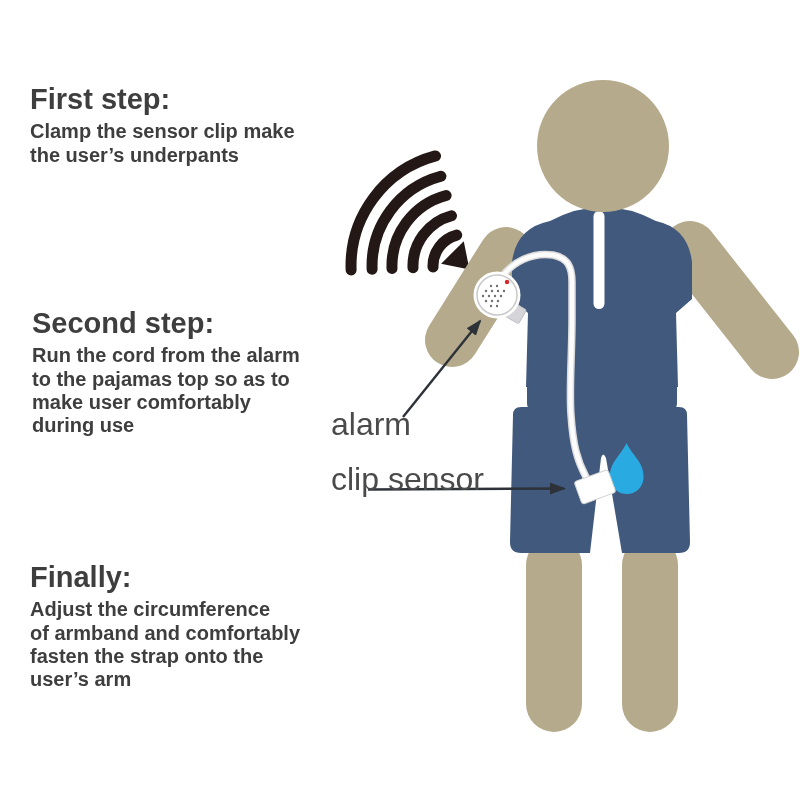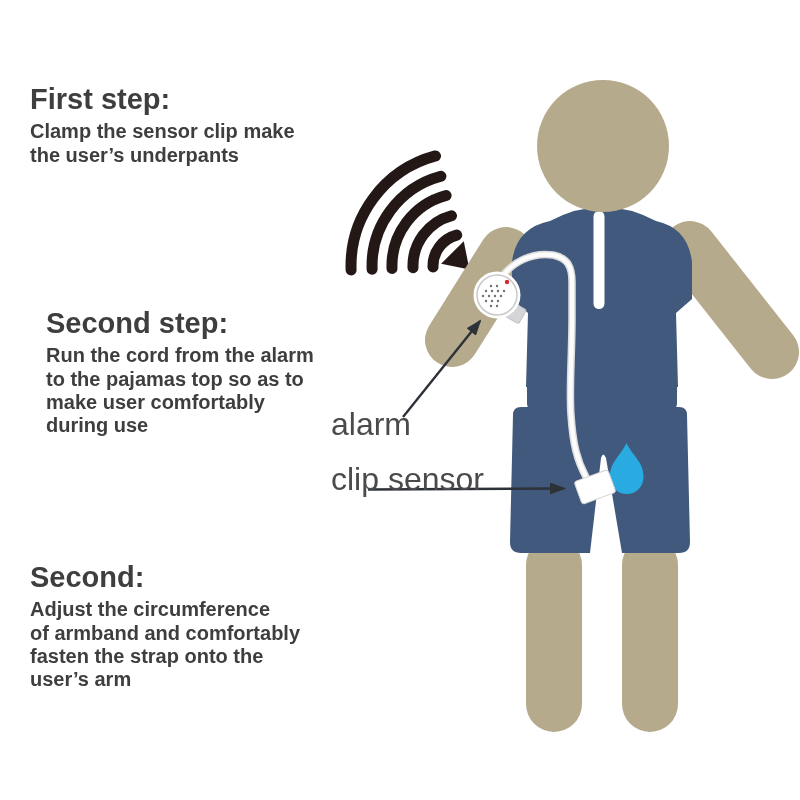--- a/index.html
+++ b/index.html
@@ -3,21 +3,21 @@
 <meta charset="utf-8">
 <style>
   html,body{margin:0;padding:0;background:#fff;}
   #canvas{position:relative;width:800px;height:800px;background:var(--c-background,#fff);overflow:hidden;
           font-family:"Liberation Sans",sans-serif;}
   #figure-svg{position:absolute;left:0;top:0;}
   .step{position:absolute;color:var(--c-text_dark,#3e3e3e);}
   .step h2{margin:0 0 5px 0;font-size:29px;line-height:1.08;font-weight:bold;letter-spacing:0;}
   .step p{margin:0;font-size:20px;line-height:1.17;font-weight:bold;white-space:pre-line;}
   #step-first{left:30px;top:84px;}
-  #step-second{left:46px;top:308px;}
+  #step-second{left:32px;top:308px;}
   #step-finally{left:30px;top:562px;}
   .callout-label{position:absolute;font-size:32px;font-weight:normal;color:var(--c-label_gray,#4a4a4a);line-height:1;}
   #label-alarm{left:331px;top:408px;}
   #label-clip-sensor{left:331px;top:463px;}
 </style>
 </head>
 <body>
 
 <div id="canvas">
 
@@ -109,21 +109,21 @@
 
   <div class="step" id="step-second">
     <h2>Second step:</h2>
     <p>Run the cord from the alarm
 to the pajamas top so as to
 make user comfortably
 during use</p>
   </div>
 
   <div class="step" id="step-finally">
-    <h2>Second:</h2>
+    <h2>Finally:</h2>
     <p>Adjust the circumference
 of armband and comfortably
 fasten the strap onto the
 user’s arm</p>
   </div>
 
   <div class="callout-label" id="label-alarm">alarm</div>
   <div class="callout-label" id="label-clip-sensor">clip sensor</div>
 
 </div>

